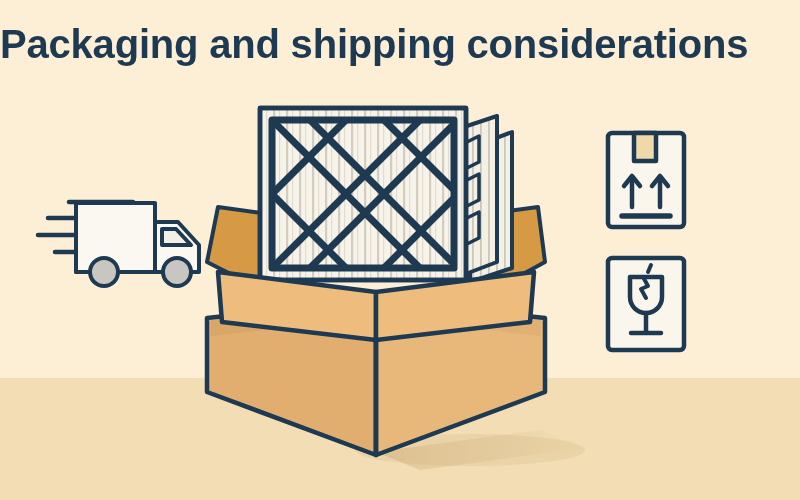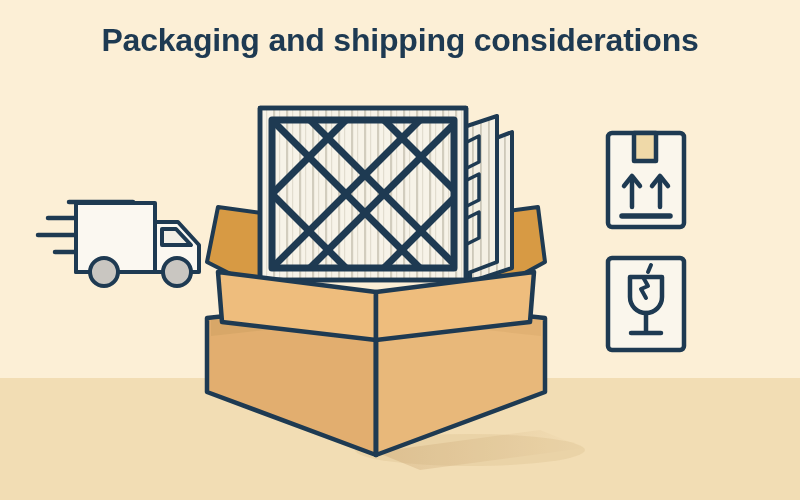--- a/index.html
+++ b/index.html
@@ -27,22 +27,21 @@
     top: 378px;
     width: 800px;
     height: 122px;
     background: #f2ddb4;
   }
   #title {
     position: absolute;
     left: 0;
     top: 22px;
     width: 800px;
-    text-align: center;
-    font-size: 32px;
+    font-size: 40px;
     font-weight: bold;
     color: #1e3a52;
     letter-spacing: -0.2px;
     font-family: "Liberation Sans", sans-serif;
   }
   #art {
     position: absolute;
     left: 0; top: 0;
   }
 </style>

